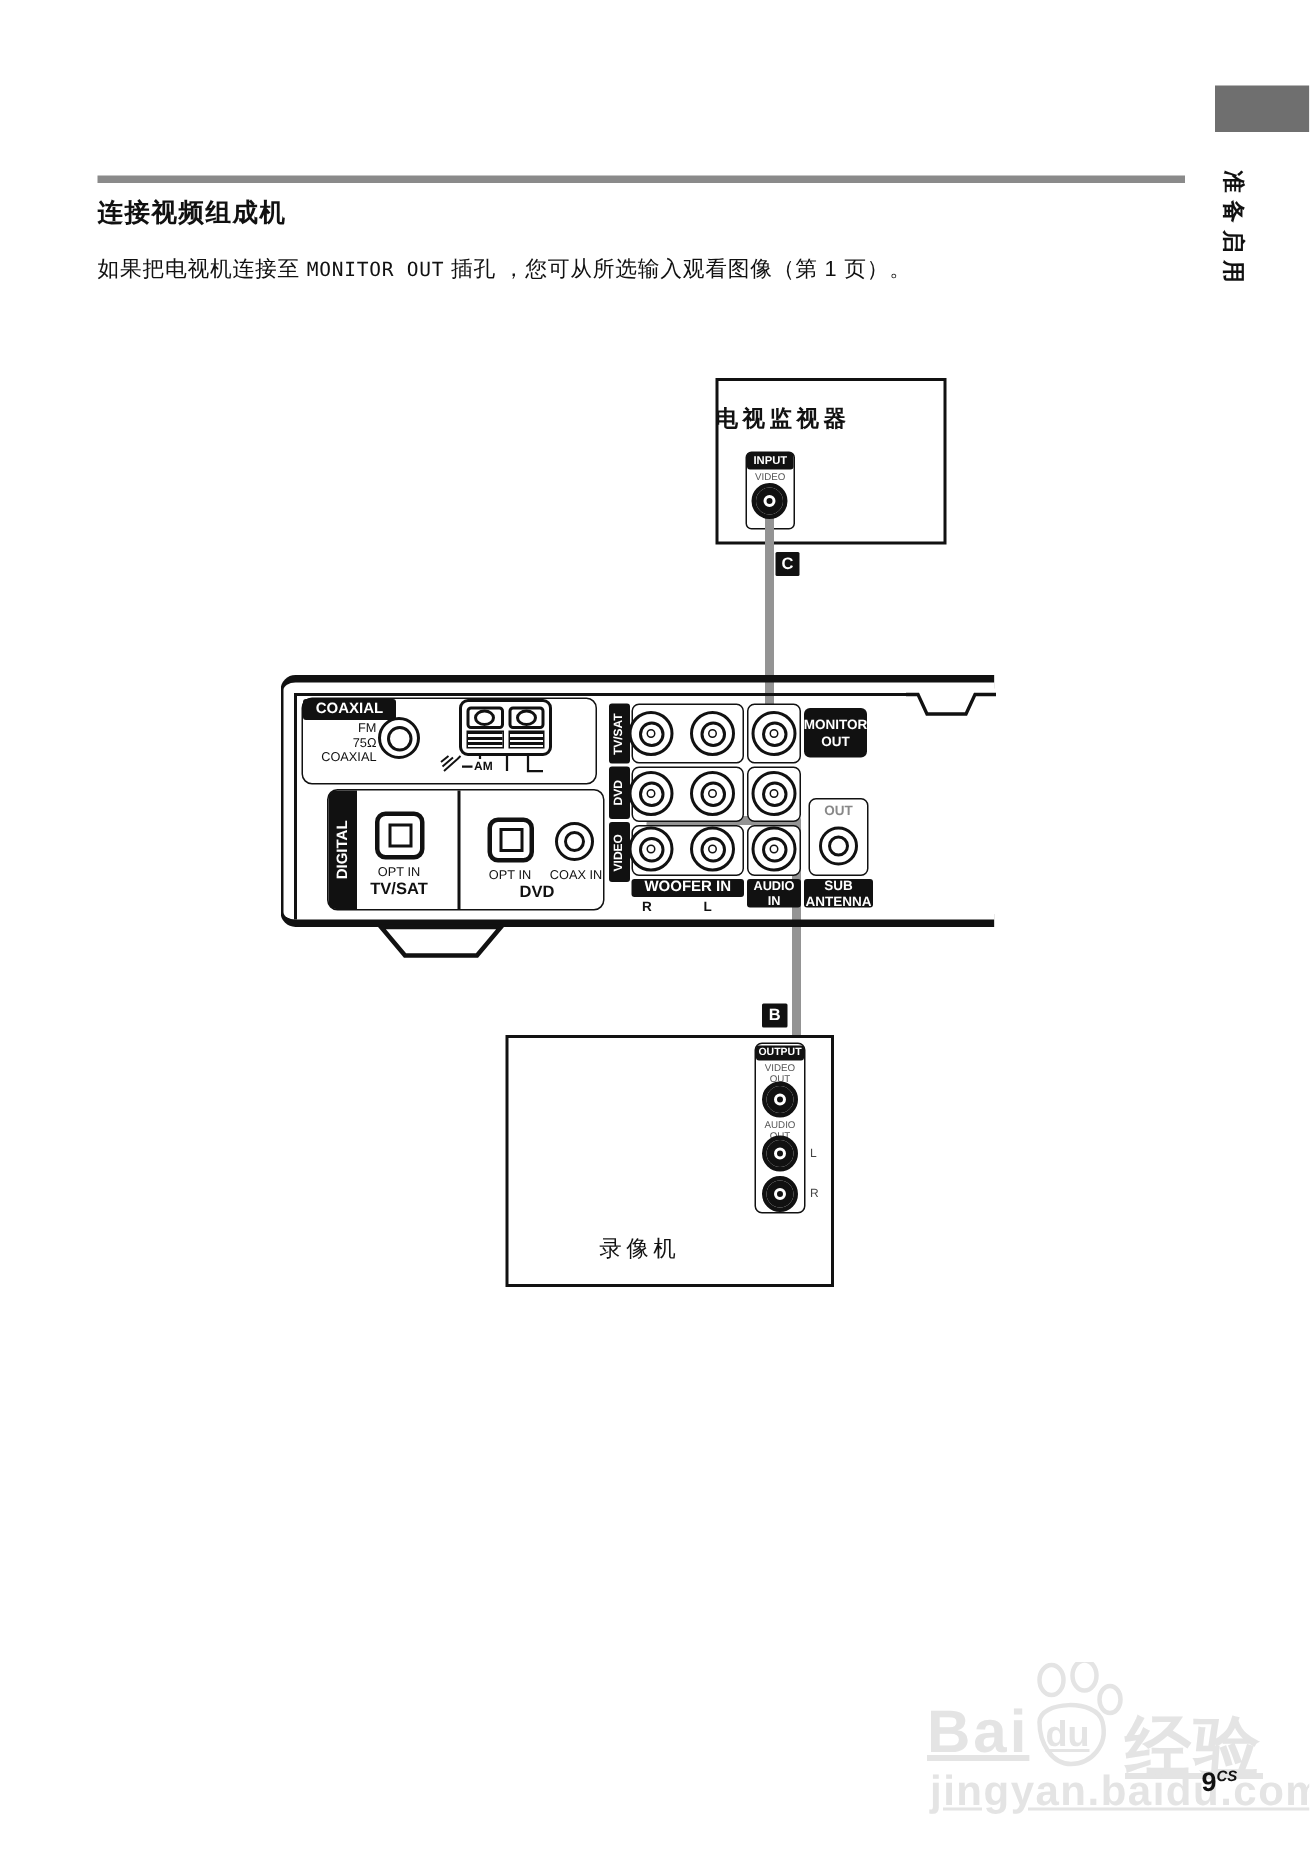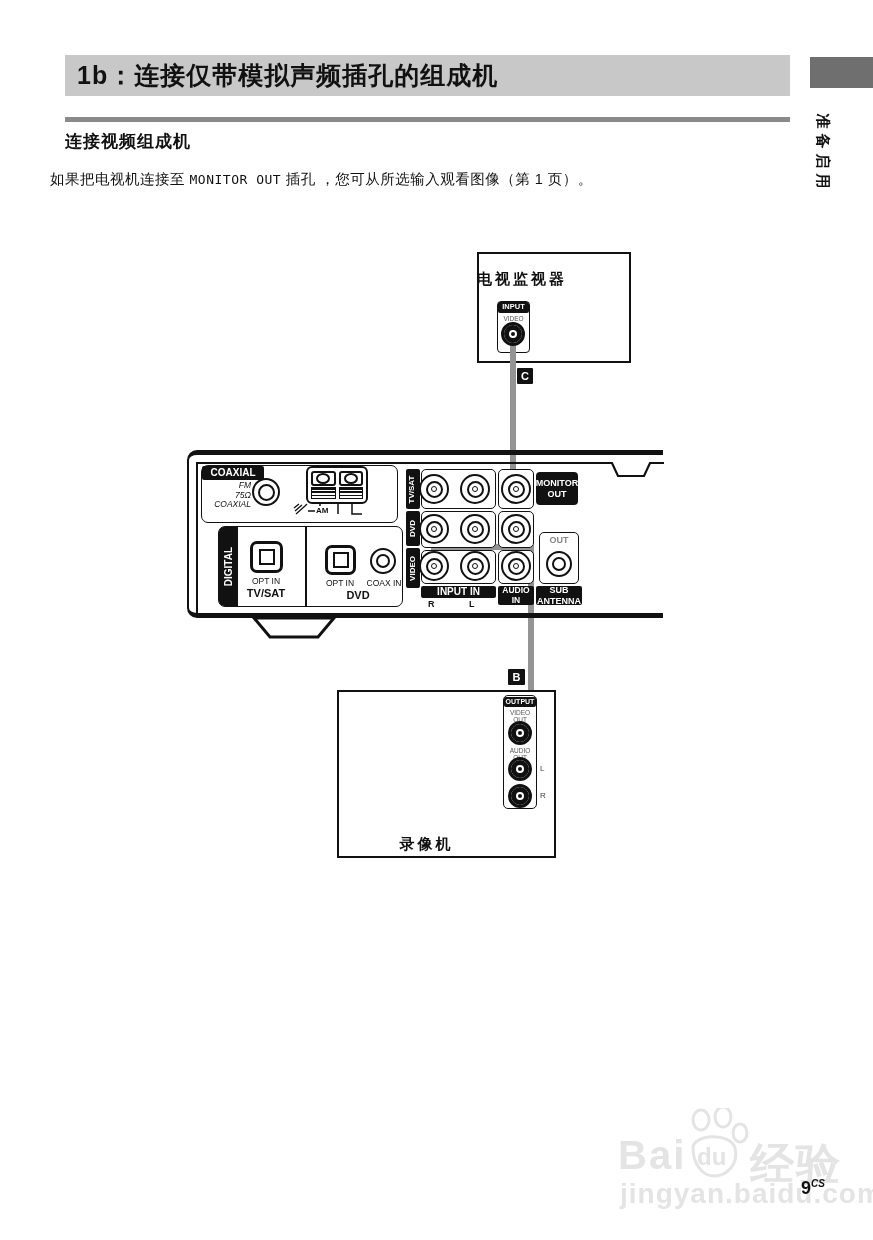--- a/index.html
+++ b/index.html
@@ -9,21 +9,21 @@
 
   
   .title-bar{left:65px;top:55px;width:725px;height:41px;background:#c8c8c8;
              display:flex;align-items:center;padding-left:12px;}
   .title-bar h1{margin:0;font-size:25px;font-weight:bold;letter-spacing:1px;}
   .side-tab{left:810px;top:57px;width:63px;height:31px;background:#6f6f6f;}
   .side-label{left:800px;top:98px;width:44px;height:110px;display:flex;align-items:center;justify-content:center;}
   .side-label span{transform:rotate(90deg);white-space:nowrap;font-size:15px;font-weight:bold;letter-spacing:5px;}
   .rule{left:65px;top:117px;width:725px;height:5px;background:#8a8a8a;}
   .section-h{left:65px;top:130px;font-size:17px;font-weight:bold;letter-spacing:1px;}
-  .para{left:50px;font-size:14.5px;letter-spacing:.5px;}
+  .para{left:65px;font-size:14.5px;letter-spacing:.5px;}
   .mono{font-family:"DejaVu Sans Mono",monospace;font-size:13px;}
   .cbl-badge{display:inline-block;background:#111;color:#fff;font-weight:bold;font-size:11.5px;
              line-height:14px;padding:0 3px;border-radius:2px;vertical-align:1px;}
 
   
   .box{border:2px solid #111;background:#fff;}
   .rbox{border:1.5px solid #111;border-radius:7px;background:#fff;}
   .blk{background:#111;color:#fff;font-weight:bold;display:flex;align-items:center;justify-content:center;
        text-align:center;border-radius:2px;line-height:1.12;}
   .vlab{display:flex;align-items:center;justify-content:center;}
@@ -42,30 +42,27 @@
   .opt{position:absolute;box-sizing:border-box;border:3px solid #111;border-radius:7px;background:#fff;
        display:flex;align-items:center;justify-content:center;}
   .opt .in{box-sizing:border-box;width:16px;height:16px;border:2px solid #111;background:#fff;}
 
   .cable{position:absolute;background:#949494;border-radius:3px;}
 
   .tiny{font-size:8.5px;letter-spacing:0;}
   .pagenum{font-size:18px;font-weight:bold;}
   .pagenum sup{font-size:10px;font-style:italic;font-weight:bold;}
 
-  .wm{color:#e4e4e4;font-weight:bold;}
+  .wm{color:#e4e4e4;font-weight:bold;text-decoration:underline;}
 </style>
 </head>
 <body>
 
 <div class="page">
 
-  <div class="abs title-bar">
-    <h1>1b：连接仅带模拟声频插孔的组成机</h1>
-  </div>
   <div class="abs side-tab"></div>
   <div class="abs side-label">
     <span>准备启用</span>
   </div>
   <div class="abs rule"></div>
   <div class="abs section-h">连接视频组成机</div>
 
   <div class="abs para" style="top:170px;width:730px;">
     <span>如果把电视机连接至 </span><span class="mono">MONITOR OUT</span><span> 插孔 ，您可从所选输入观看图像（第 1 页）。</span>
   </div>
@@ -103,21 +100,21 @@
   </svg>
   <svg class="abs" style="left:246px;top:616px;" width="96" height="26" viewBox="0 0 96 26">
     <polygon points="8,2 88,2 72,21 24,21" fill="#fff" stroke="#111" stroke-width="3"></polygon>
   </svg>
 
   <div class="abs rbox" style="left:201px;top:465px;width:197px;height:58px;"></div>
   <div class="abs blk" style="left:202px;top:466px;width:62px;height:14px;font-size:10px;">COAXIAL</div>
   <div class="abs" style="left:252px;top:478px;width:28px;height:28px;border:2.5px solid #111;border-radius:50%;display:flex;align-items:center;justify-content:center;box-sizing:border-box;">
     <span style="display:block;width:17px;height:17px;border:2.5px solid #111;border-radius:50%;box-sizing:border-box;"></span>
   </div>
-  <div class="abs tiny" style="left:203px;top:481px;width:48px;text-align:right;line-height:9.5px;font-style:italic;">
+  <div class="abs tiny" style="left:203px;top:481px;width:48px;text-align:right;line-height:9.5px;">
     <div>FM</div>
     <div>75Ω</div>
     <div>COAXIAL</div>
   </div>
 
   <div class="abs" style="left:306px;top:466px;width:62px;height:38px;border:2.5px solid #111;border-radius:6px;background:#fff;display:flex;gap:3px;padding:3px;box-sizing:border-box;">
     <div style="flex:1;display:flex;flex-direction:column;">
       <div style="flex:1;border:2px solid #111;border-radius:3px;display:flex;align-items:center;justify-content:center;">
           <span style="width:10px;height:7px;border:2px solid #111;border-radius:50%;display:block;"></span>
         </div>
@@ -213,34 +210,34 @@
       <span class="mid">
         <span class="core"></span>
       </span>
     </div>
   <div class="rca" style="left:501px;top:551px;">
       <span class="mid">
         <span class="core"></span>
       </span>
     </div>
 
-  <div class="abs blk" style="left:421px;top:586px;width:75px;height:12px;font-size:10px;">INPUT IN</div>
+  <div class="abs blk" style="left:421px;top:586px;width:75px;height:12px;font-size:10px;">WOOFER IN</div>
   <div class="abs" style="left:428px;top:599px;font-size:9px;font-weight:bold;">R</div>
   <div class="abs" style="left:469px;top:599px;font-size:9px;font-weight:bold;">L</div>
   <div class="abs blk" style="left:498px;top:586px;width:36px;height:19px;font-size:8.5px;">AUDIO IN</div>
 
   <div class="abs rbox" style="left:539px;top:532px;width:40px;height:52px;border-radius:5px;"></div>
   <div class="abs" style="left:539px;top:535px;width:40px;text-align:center;font-size:9px;color:#888;font-weight:bold;">OUT</div>
   <div class="abs" style="left:546px;top:551px;width:26px;height:26px;border:2.5px solid #111;border-radius:50%;display:flex;align-items:center;justify-content:center;box-sizing:border-box;">
     <span style="display:block;width:14px;height:14px;border:2.5px solid #111;border-radius:50%;box-sizing:border-box;"></span>
   </div>
   <div class="abs blk" style="left:536px;top:586px;width:46px;height:19px;font-size:9px;">SUB ANTENNA</div>
 
   <div class="abs box" style="left:337px;top:690px;width:219px;height:168px;"></div>
-  <div class="abs" style="left:337px;top:823px;width:179px;text-align:center;font-size:15px;font-weight:bold;letter-spacing:3px;margin-top:12px;">录像机</div>
+  <div class="abs" style="left:337px;top:823px;width:179px;text-align:center;font-size:15px;font-weight:normal;letter-spacing:3px;">录像机</div>
   <div class="abs rbox" style="left:503px;top:695px;width:34px;height:114px;border-radius:5px;"></div>
   <div class="abs blk" style="left:504px;top:697px;width:32px;height:10px;font-size:7px;">OUTPUT</div>
   <div class="abs" style="left:503px;top:709px;width:34px;text-align:center;font-size:6.5px;color:#555;line-height:1.1;">VIDEO OUT</div>
   <div class="rca dark" style="left:508px;top:721px;width:24px;height:24px;">
       <span class="mid">
         <span class="core"></span>
       </span>
     </div>
   <div class="abs" style="left:503px;top:747px;width:34px;text-align:center;font-size:6.5px;color:#555;line-height:1.1;">AUDIO OUT</div>
   <div class="rca dark" style="left:508px;top:757px;width:24px;height:24px;">

